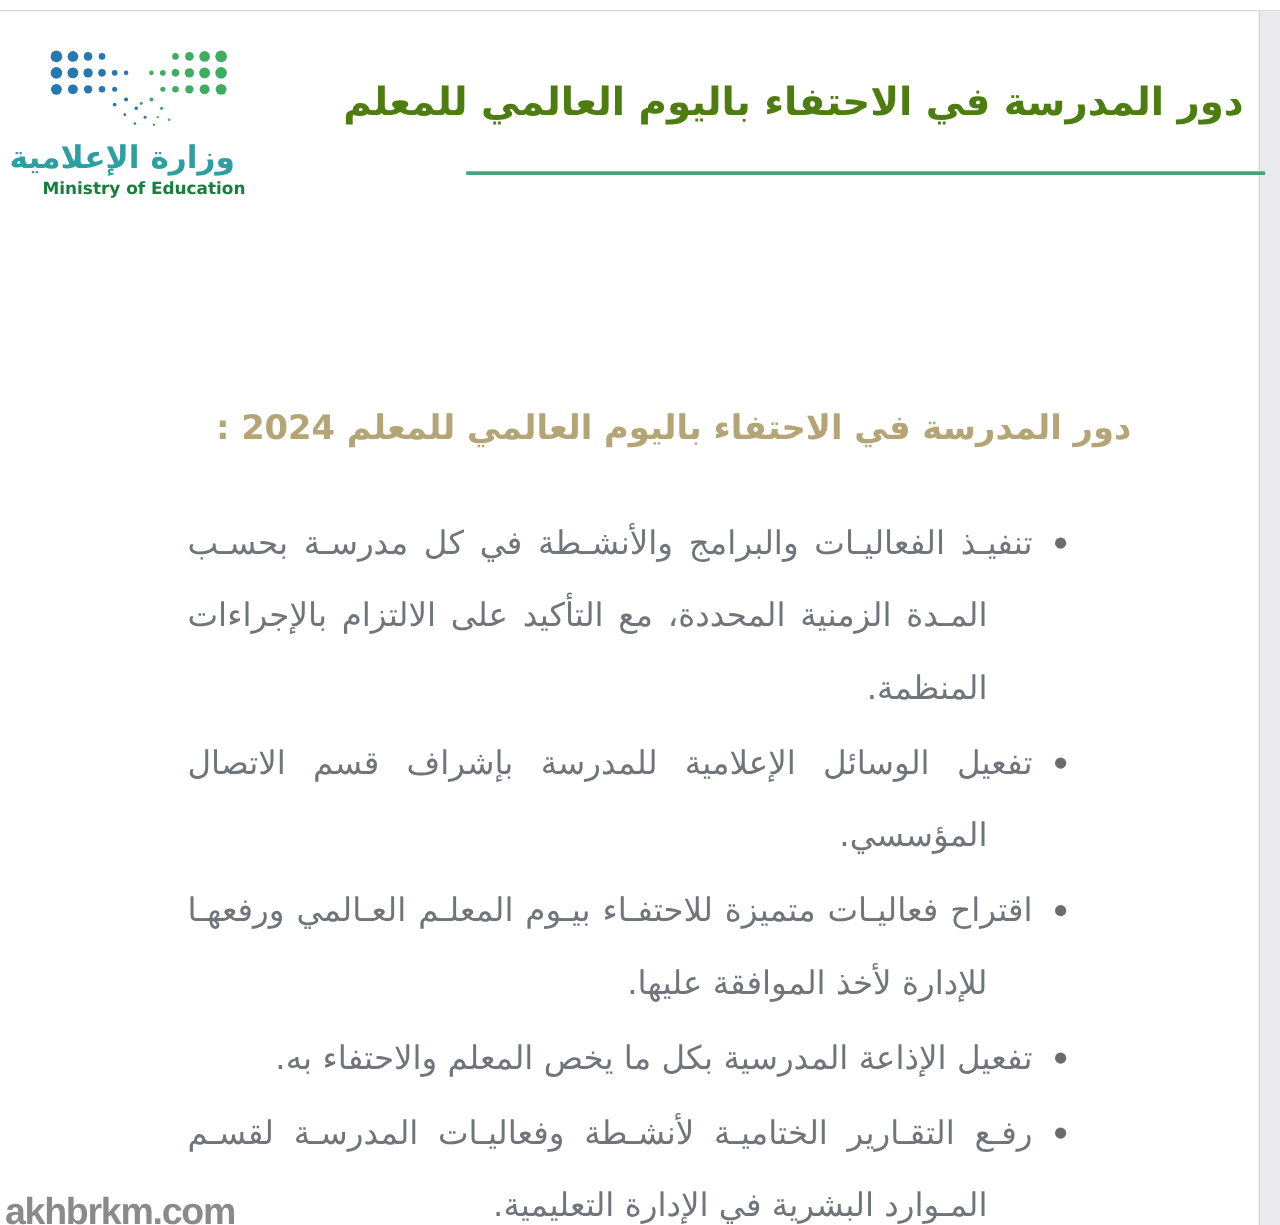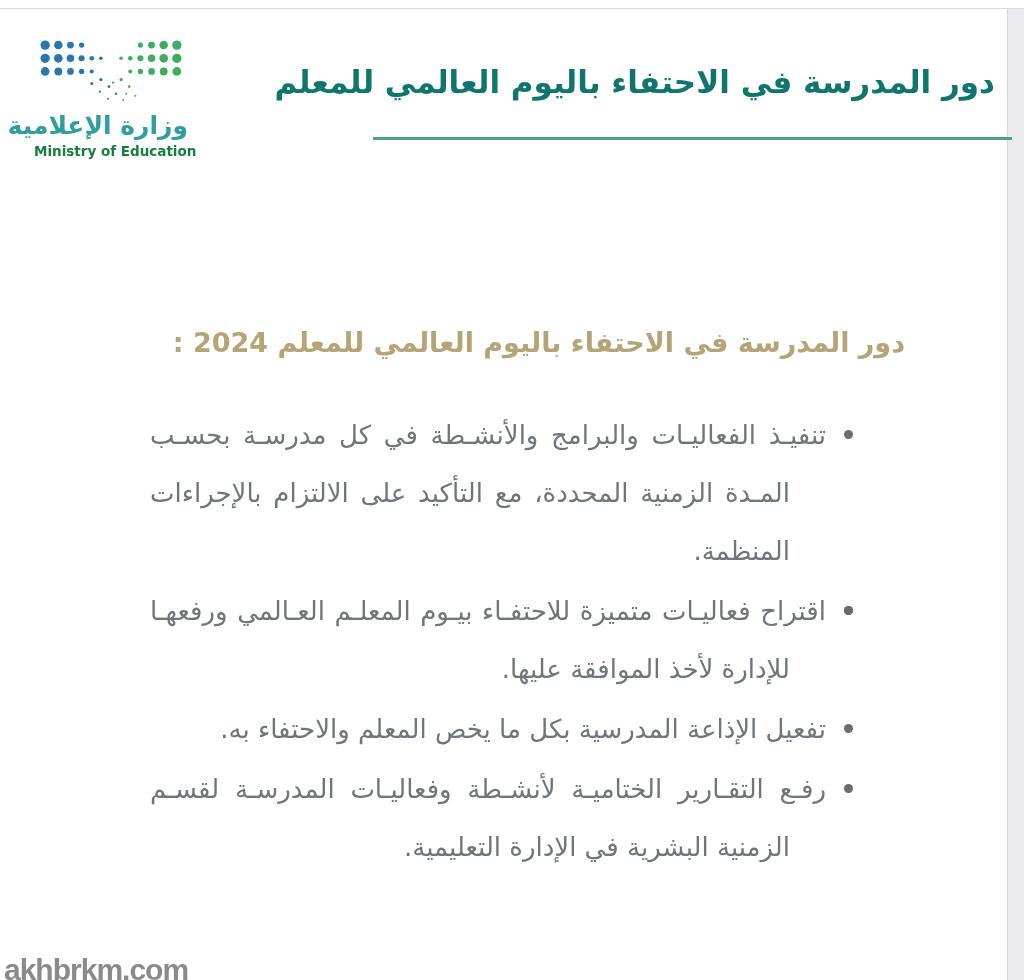--- a/index.html
+++ b/index.html
@@ -49,21 +49,21 @@
     font-weight: 600;
     margin-top: 2px;
     white-space: nowrap;
   }
   .doc-title {
     position: absolute;
     top: 64px; right: 29px;
     margin: 0;
     font-size: 31px;
     font-weight: 700;
-    color: #0f766e;
+    color: #4d7c0f;
     white-space: nowrap;
   }
   .title-underline {
     position: absolute;
     top: 137px; right: 12px; left: 373px;
     height: 3px;
     background: #4aa27c;
   }
   
   .section-heading {
@@ -175,21 +175,21 @@
     <div class="logo-en">Ministry of Education</div>
   </div>
 
   <h1 class="doc-title">دور المدرسة في الاحتفاء باليوم العالمي للمعلم</h1>
   <div class="title-underline"></div>
 
   <h2 class="section-heading">دور المدرسة في الاحتفاء باليوم العالمي للمعلم 2024 :</h2>
 
   <ul class="bullet-list">
     <li><span class="dot"></span><span>تنفيـذ الفعاليـات والبرامج والأنشـطة في كل مدرسـة بحسـب المـدة الزمنية المحددة، مع التأكيد على الالتزام بالإجراءات المنظمة.</span></li>
-    <li><span class="dot"></span></li>
+    <li><span class="dot"></span><span>تفعيل الوسائل الإعلامية للمدرسة بإشراف قسم الاتصال المؤسسي.</span></li>
     <li><span class="dot"></span><span>اقتراح فعاليـات متميزة للاحتفـاء بيـوم المعلـم العـالمي ورفعهـا للإدارة لأخذ الموافقة عليها.</span></li>
     <li><span class="dot"></span><span>تفعيل الإذاعة المدرسية بكل ما يخص المعلم والاحتفاء به.</span></li>
-    <li><span class="dot"></span><span>رفـع التقـارير الختاميـة لأنشـطة وفعاليـات المدرسـة لقسـم الزمنية البشرية في الإدارة التعليمية.</span></li>
+    <li><span class="dot"></span><span>رفـع التقـارير الختاميـة لأنشـطة وفعاليـات المدرسـة لقسـم المـوارد البشرية في الإدارة التعليمية.</span></li>
   </ul>
 
   <div class="watermark">akhbrkm.com</div>
 
 </div>
 
 </body></html>

